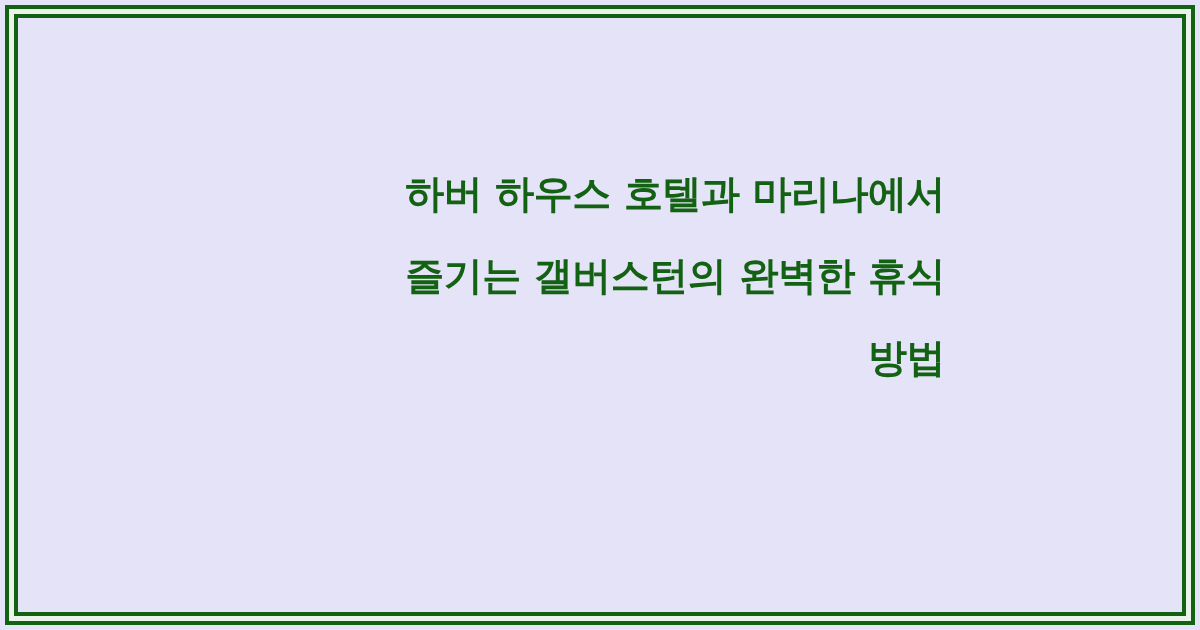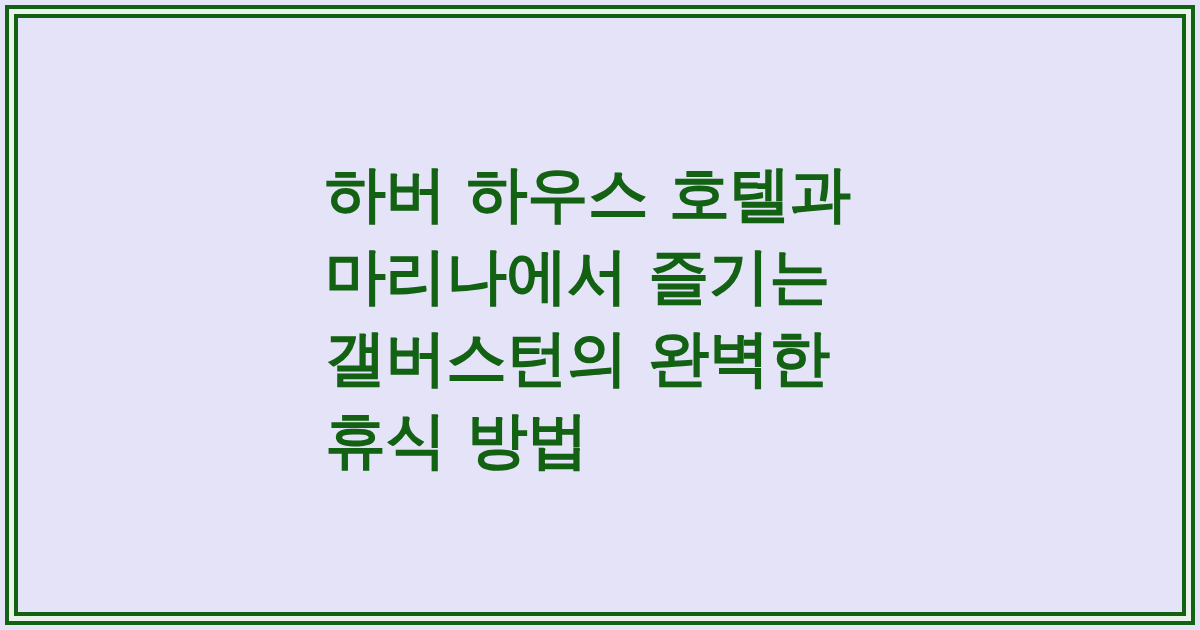--- a/index.html
+++ b/index.html
@@ -59,24 +59,24 @@
   .headline {
     margin: 0;
     padding: 0;
     position: absolute;
     left: 307px;
     top: 135px;
     width: 620px;
     color: #136112;
     font-family: "DejaVu Sans", "Liberation Sans", sans-serif;
     font-weight: 700;
-    font-size: 61px;
+    font-size: 39px;
     line-height: 82px;
     letter-spacing: -0.5px;
-    text-align: left;
+    text-align: right;
     word-break: keep-all;
     white-space: normal;
   }
 </style>
 </head>
 <body>
 
 <div class="card">
   <div class="frame-outer">
     <div class="frame-inner">

